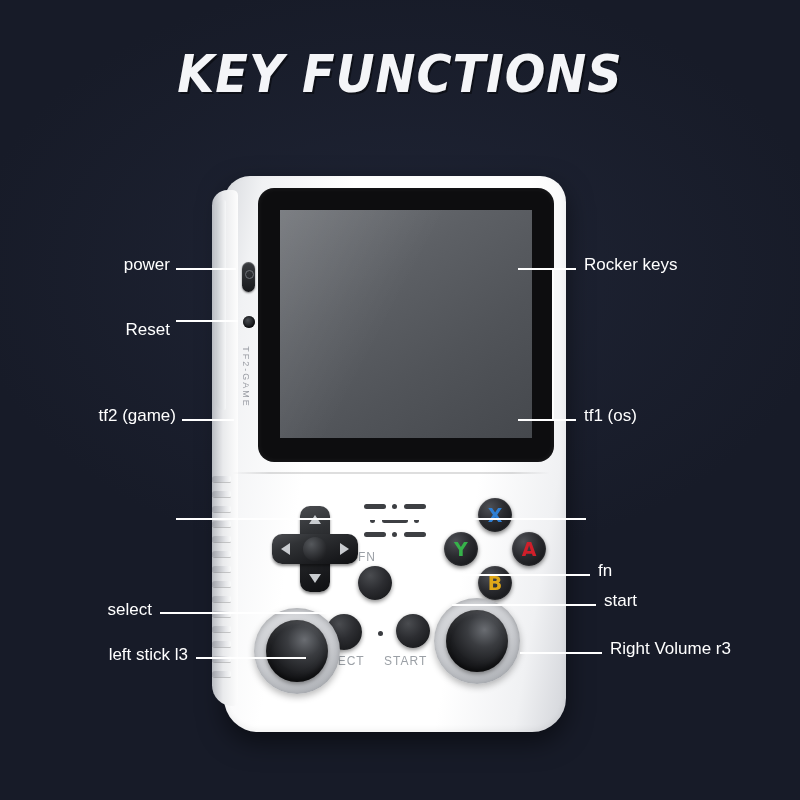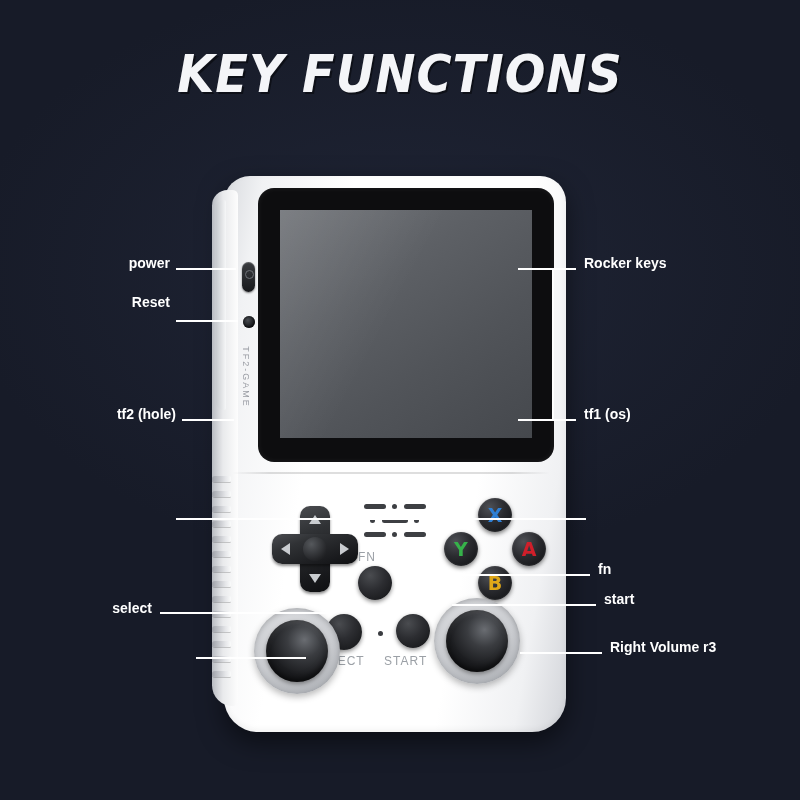--- a/index.html
+++ b/index.html
@@ -31,22 +31,22 @@
     letter-spacing: 1px;
     transform: scaleX(0.92);
     text-shadow: 2px 2px 0 rgba(0,0,0,0.45);
     white-space: nowrap;
   }
 
   
   .label {
     position: absolute;
     color: #ffffff;
-    font-size: 14px;
-    font-weight: 700;
+    font-size: 17px;
+    font-weight: 400;
     white-space: nowrap;
     line-height: 1;
   }
   .label.r { text-align: left; }
   .label.l { text-align: right; }
 
   
   .leader {
     position: absolute;
     height: 2px;
@@ -373,23 +373,24 @@
   <div class="leader" style="left:196px; top:657px; width:110px;"></div>
 
   <div class="leader" style="left:518px; top:268px; width:58px;"></div>
   <div class="leader-v" style="left:552px; top:268px; height:152px;"></div>
   <div class="leader" style="left:518px; top:419px; width:58px;"></div>
   <div class="leader" style="left:420px; top:574px; width:170px;"></div>
   <div class="leader" style="left:452px; top:604px; width:144px;"></div>
   <div class="leader" style="left:520px; top:652px; width:82px;"></div>
 
   <div class="label l" style="left:20px;  top:256px; width:150px;">power</div>
-  <div class="label l" style="left:20px;  top:295px; width:150px;">Reset</div>
-  <div class="label l" style="left:10px;  top:407px; width:166px;">tf2 (hole)</div>
+  <div class="label l" style="left:20px;  top:321px; width:150px;">Reset</div>
+  <div class="label l" style="left:10px;  top:407px; width:166px;">tf2 (game)</div>
   <div class="label l" style="left:10px;  top:601px; width:142px;">select</div>
+  <div class="label l" style="left:10px;  top:646px; width:178px;">left stick l3</div>
 
   <div class="label r" style="left:584px; top:256px;">Rocker keys</div>
   <div class="label r" style="left:584px; top:407px;">tf1 (os)</div>
   <div class="label r" style="left:598px; top:562px;">fn</div>
   <div class="label r" style="left:604px; top:592px;">start</div>
   <div class="label r" style="left:610px; top:640px;">Right Volume r3</div>
 
 </div>
 
 </body></html>

